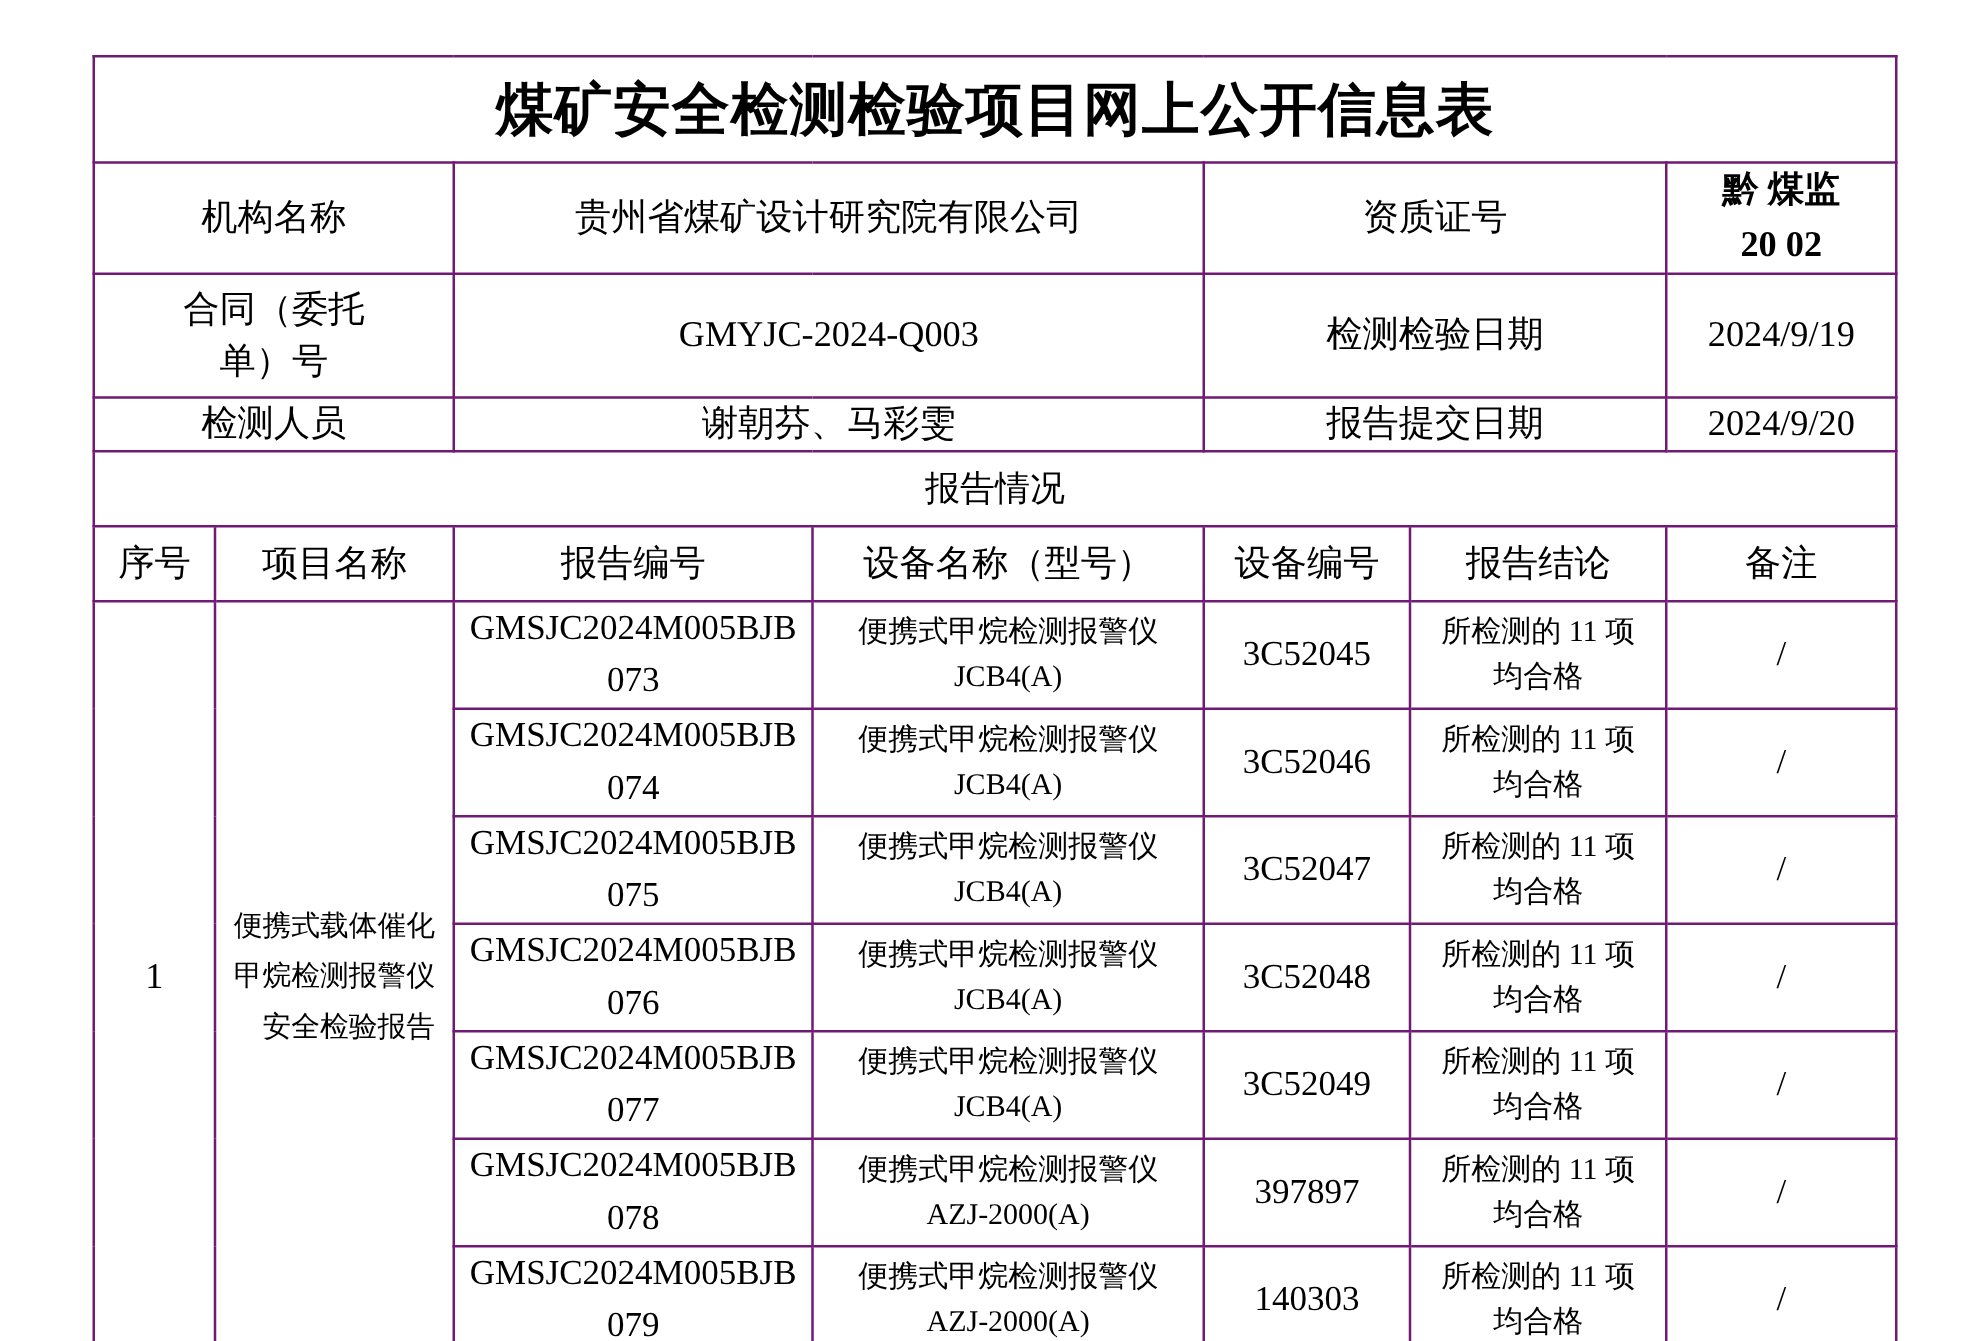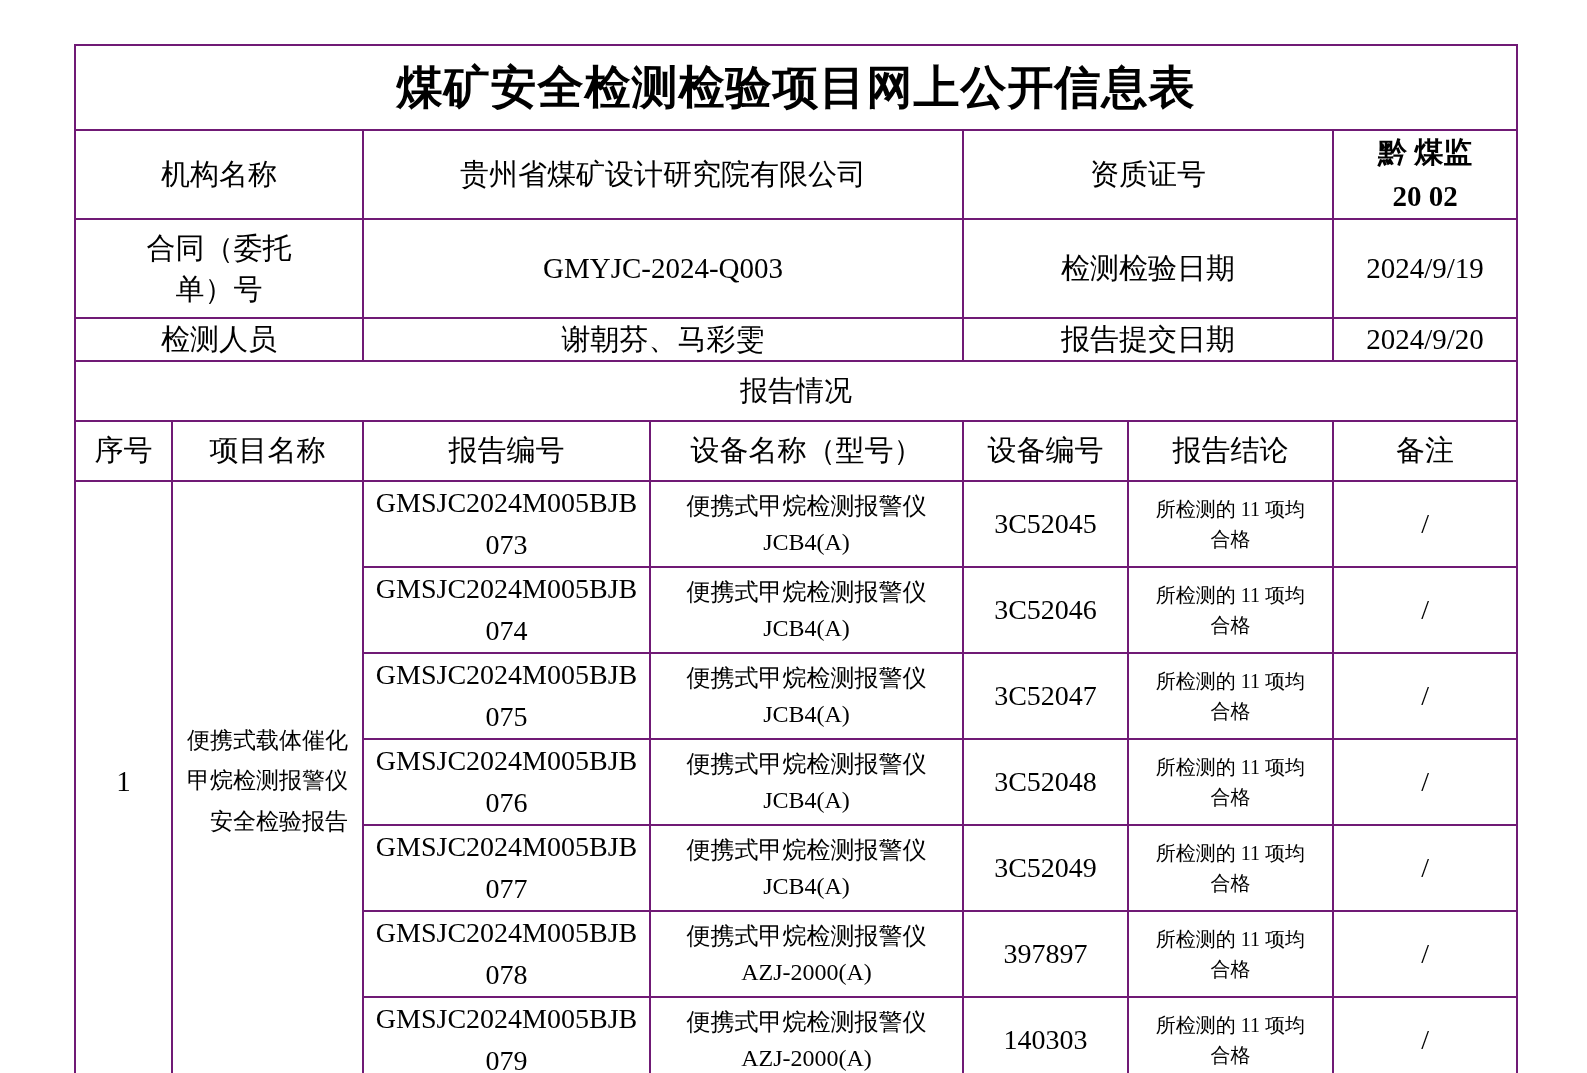--- a/index.html
+++ b/index.html
@@ -95,21 +95,21 @@
   .device-name-cell {
     font-size: 24px;
     padding: 0 20px;
     line-height: 1.5;
   }
   .device-no-cell {
     font-size: 28px;
     border-radius: 21px;
   }
   .conclusion-cell {
-    font-size: 20px;
+    font-size: 24px;
     padding: 0 18px;
     line-height: 1.5;
     margin-top: 28px;
   }
   .remark-cell {
     font-size: 28px;
   }
 </style>
 </head>
 <body>

